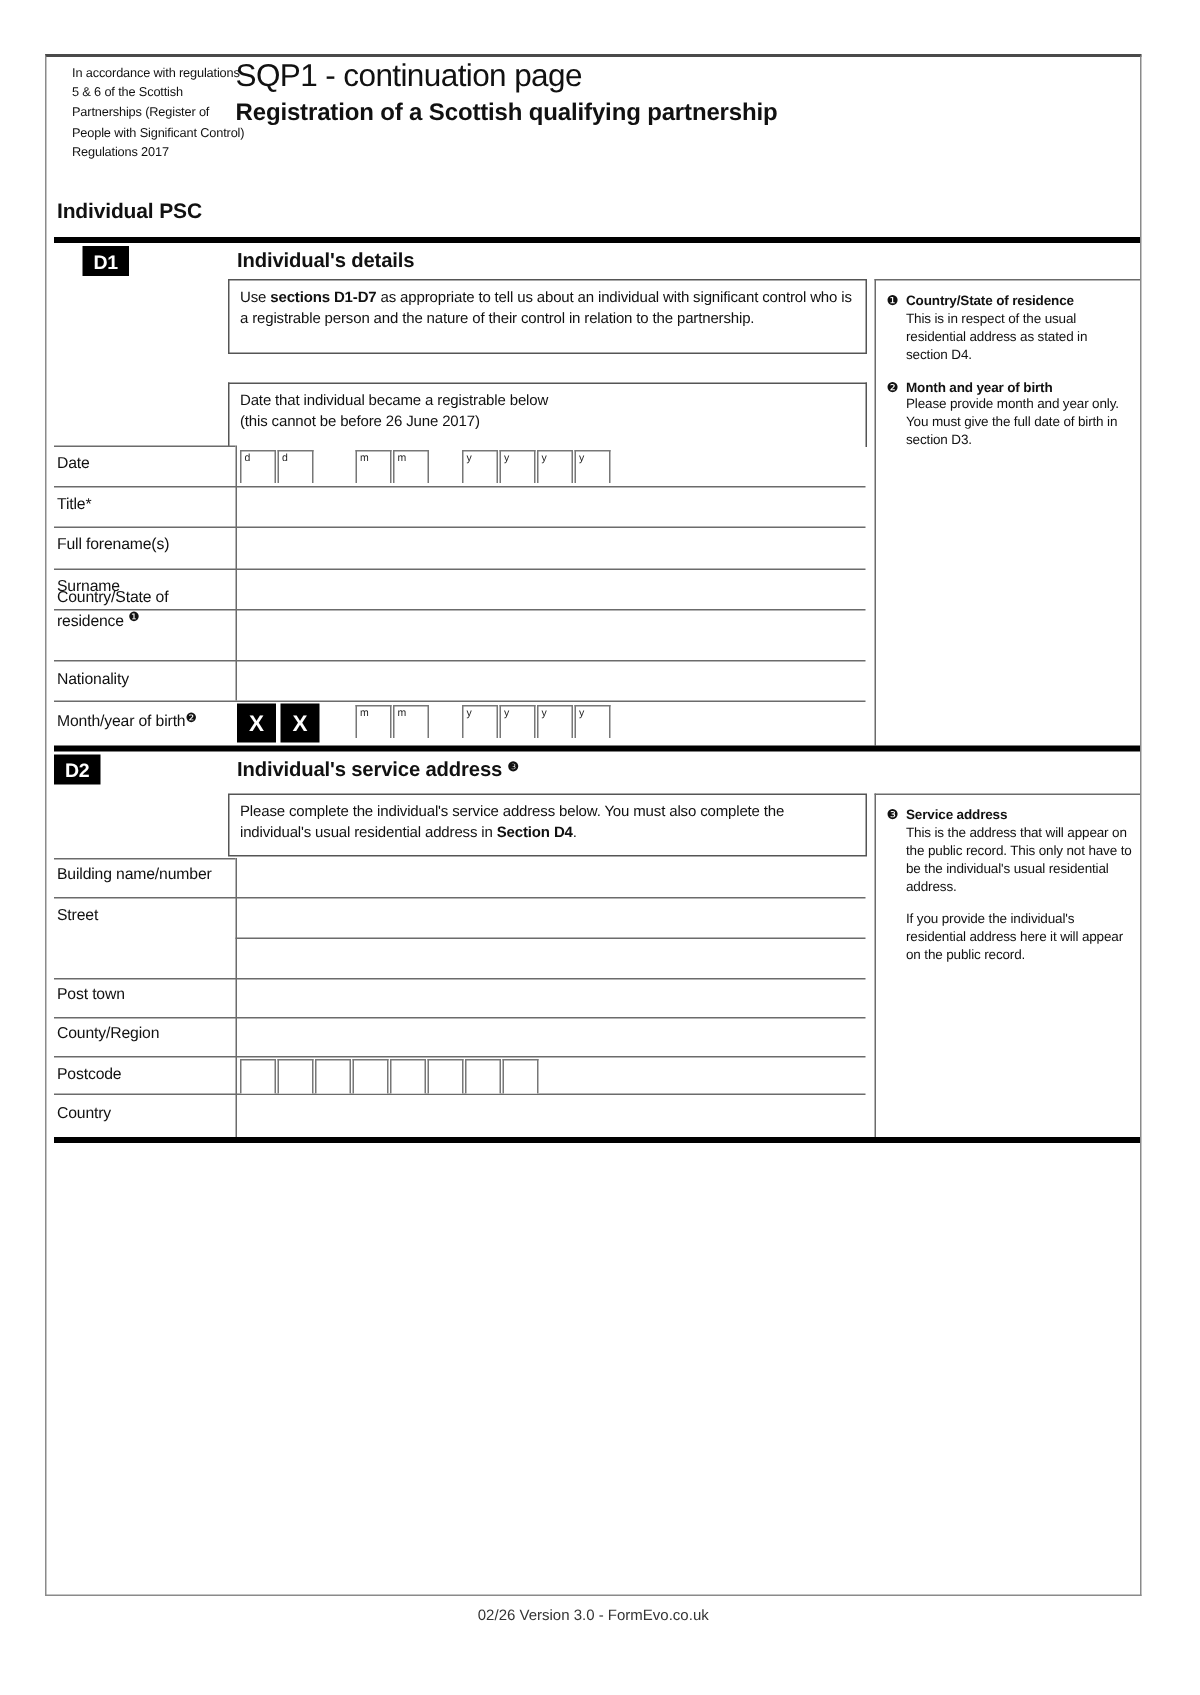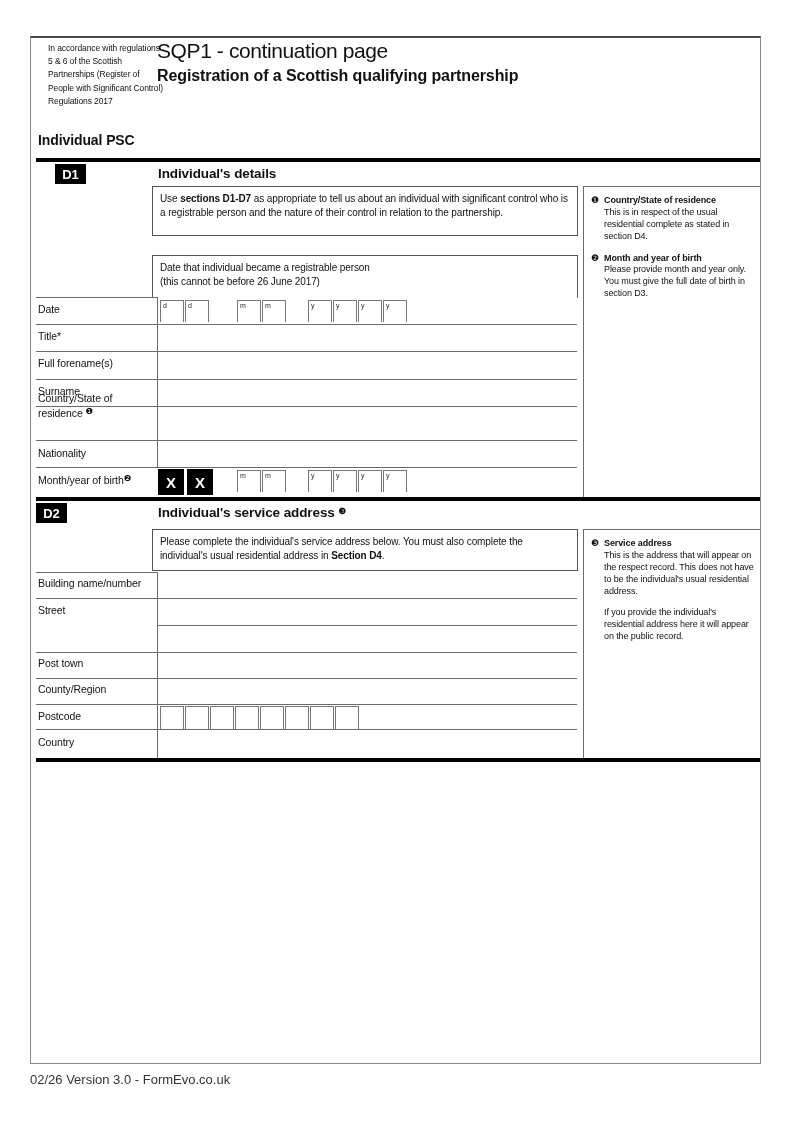--- a/index.html
+++ b/index.html
@@ -32,43 +32,43 @@
   .pcell { position:absolute; width:24px; height:23px; border:1px solid #777; border-bottom:none; background:#fff; }
   .xbox { position:absolute; width:26px; height:26px; background:#000; color:#fff;
     font-size:15px; font-weight:bold; display:flex; align-items:center; justify-content:center; }
   .field { position:absolute; background:transparent; }
   .notes-box { position:absolute; left:583px; width:177px; border-left:1px solid #6b6b6b;
     border-top:1px solid #6b6b6b; padding:8px 5px 0 7px; font-size:9px; line-height:1.32; }
   .note { display:flex; margin-bottom:10px; }
   .note-marker { width:13px; flex:none; font-size:9px; }
   .note-title { font-weight:bold; }
   .note-extra { margin-left:13px; margin-bottom:10px; }
-  .footer { position:absolute; left:30px; top:1072px; width:731px; text-align:left;
-    font-size:13px; color:#333; letter-spacing:0; }
+  .footer { position:absolute; left:30px; top:1072px; width:731px; text-align:center;
+    font-size:10px; color:#333; letter-spacing:0; }
 </style>
 </head>
 <body>
 
 <div class="sheet">
 
   <div class="outer-border"></div>
 
   <div class="reg-note">In accordance with regulations 5 &amp; 6 of the Scottish Partnerships (Register of People with Significant Control) Regulations 2017</div>
   <div class="form-title">SQP1 - continuation page</div>
   <div class="form-subtitle">Registration of a Scottish qualifying partnership</div>
   <div class="psc-heading">Individual PSC</div>
 
   <div class="bar" style="top:158px;"></div>
   <div class="badge" style="top:164px;margin-left:19px;">D1</div>
   <div class="sec-heading" style="top:166px;">Individual's details</div>
 
   <div class="intro-box" style="top:186px; height:50px;"><span>Use </span><b>sections D1-D7</b><span> as appropriate to tell us about an individual with significant control who is a registrable person and the nature of their control in relation to the partnership.</span></div>
 
   <div class="intro-box open-bottom" style="top:255px; height:43px;">
-    <div>Date that individual became a registrable person</div>
+    <div>Date that individual became a registrable below</div>
     <div>(this cannot be before 26 June 2017)</div>
   </div>
 
   <div class="hline" style="left:36px; top:297px; width:121px;"></div>
   <div class="hline" style="left:36px; top:324px; width:541px;"></div>
   <div class="hline" style="left:36px; top:351px; width:541px;"></div>
   <div class="hline" style="left:36px; top:379px; width:541px;"></div>
   <div class="hline" style="left:36px; top:406px; width:541px;"></div>
   <div class="hline" style="left:36px; top:440px; width:541px;"></div>
   <div class="hline" style="left:36px; top:467px; width:541px;"></div>
@@ -105,21 +105,21 @@
   <div class="cell" style="left:308px; top:470px;">y</div>
   <div class="cell" style="left:333px; top:470px;">y</div>
   <div class="cell" style="left:358px; top:470px;">y</div>
   <div class="cell" style="left:383px; top:470px;">y</div>
 
   <div class="notes-box" style="top:186px; height:311px;">
     <div class="note">
       <div class="note-marker">❶</div>
       <div>
         <div class="note-title">Country/State of residence</div>
-        <div>This is in respect of the usual residential complete as stated in section D4.</div>
+        <div>This is in respect of the usual residential address as stated in section D4.</div>
       </div>
     </div>
     <div class="note">
       <div class="note-marker">❷</div>
       <div>
         <div class="note-title">Month and year of birth</div>
         <div>Please provide month and year only. You must give the full date of birth in section D3.</div>
       </div>
     </div>
   </div>
@@ -160,21 +160,21 @@
   <div class="pcell" style="left:260px; top:706px;"></div>
   <div class="pcell" style="left:285px; top:706px;"></div>
   <div class="pcell" style="left:310px; top:706px;"></div>
   <div class="pcell" style="left:335px; top:706px;"></div>
 
   <div class="notes-box" style="top:529px; height:229px;">
     <div class="note">
       <div class="note-marker">❸</div>
       <div>
         <div class="note-title">Service address</div>
-        <div>This is the address that will appear on the respect record. This does not have to be the individual's usual residential address.</div>
+        <div>This is the address that will appear on the public record. This only not have to be the individual's usual residential address.</div>
       </div>
     </div>
     <div class="note-extra">If you provide the individual's residential address here it will appear on the public record.</div>
   </div>
 
   <div class="bar" style="top:758px;"></div>
 
   <div class="footer">02/26 Version 3.0 - FormEvo.co.uk</div>
 
 </div>

